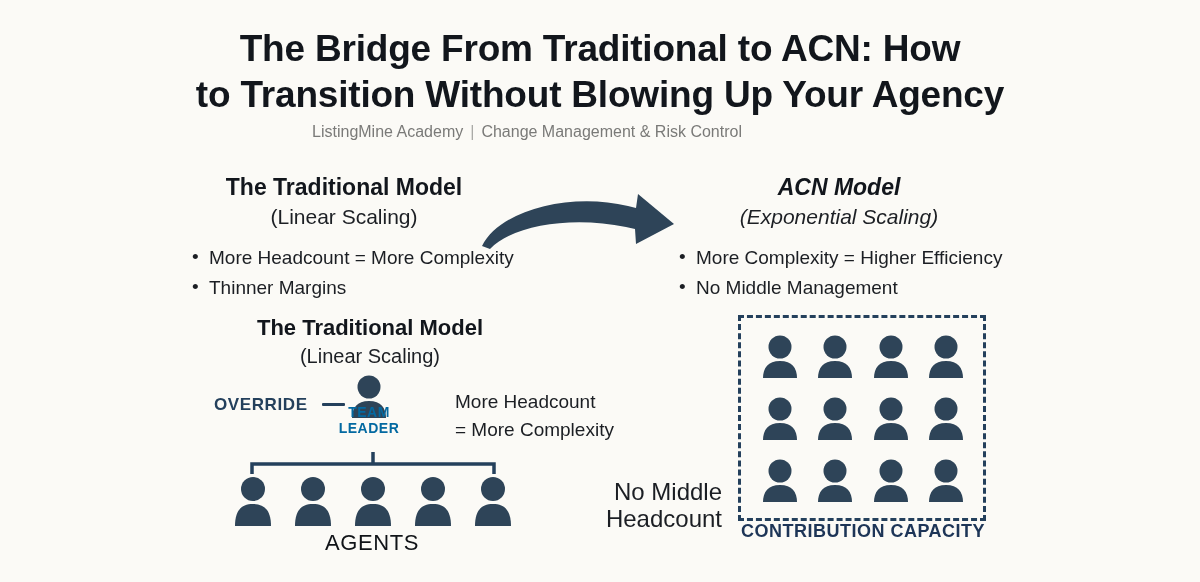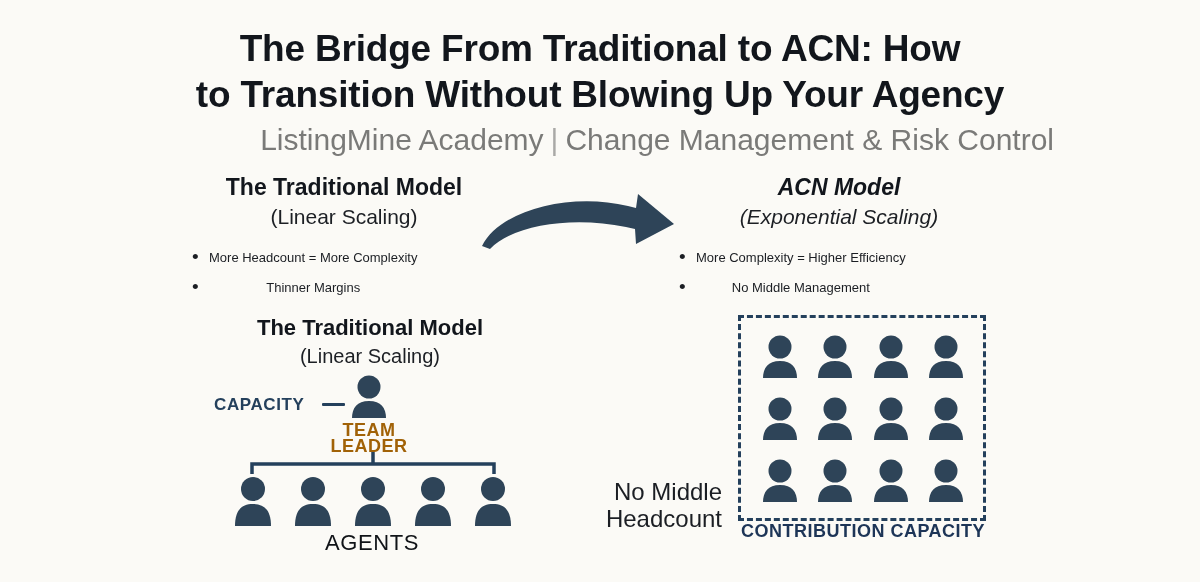--- a/index.html
+++ b/index.html
@@ -31,22 +31,22 @@
     line-height: 46px;
     color: #12161c;
     letter-spacing: -0.2px;
   }
   .title .line { display: block; }
 
   .subtitle {
     position: absolute;
     left: 0; top: 123px;
     width: 1054px;
-    text-align: right;
-    font-size: 30px;
+    text-align: center;
+    font-size: 16px;
     color: #7a7a78;
     white-space: nowrap;
   }
   .subtitle .sep {
     color: #a9a9a6;
     padding: 0 7px;
   }
 
   
   .col-head {
@@ -64,24 +64,23 @@
     font-size: 21px;
     color: #1c1f24;
     line-height: 29px;
   }
 
   .col-left-head  { left: 164px; top: 172px; }
   .col-right-head { left: 659px; top: 172px; font-style: italic; }
 
   .bullets {
     position: absolute;
-    font-size: 13px;
+    font-size: 19px;
     color: #1b1e23;
     line-height: 29px;
-    text-align: center;
   }
   .bullets .b {
     position: relative;
     padding-left: 17px;
     white-space: nowrap;
   }
   .bullets .b::before {
     content: "\2022";
     position: absolute;
     left: 0; top: -1px;
@@ -134,28 +133,28 @@
     border-radius: 1px;
   }
 
   .leader-icon {
     position: absolute;
     left: 348px; top: 375px;
     width: 42px; height: 44px;
   }
   .leader-caption {
     position: absolute;
-    left: 318px; top: 422px;
+    left: 318px; top: 404px;
     width: 102px;
     text-align: center;
-    font-size: 18px;
+    font-size: 14px;
     font-weight: bold;
     line-height: 16px;
     letter-spacing: 0.5px;
-    color: #a16207;
+    color: #0369a1;
   }
 
   .bracket {
     position: absolute;
     left: 248px; top: 452px;
     width: 250px; height: 25px;
   }
 
   .agents-row {
     position: absolute;
@@ -257,21 +256,21 @@
 
   <svg class="arrow" viewBox="0 0 236 62">
     <path d="M4 58 C 22 22, 92 4, 150 18 L 158 20 L 160 6 L 196 36 L 158 56 L 157 41 L 148 39 C 96 28, 36 36, 12 61 Z" fill="#2e4458"></path>
   </svg>
 
   <div class="diagram-left-head">
     <div class="h">The Traditional Model</div>
     <div class="sub">(Linear Scaling)</div>
   </div>
 
-  <div class="override-label">CAPACITY</div>
+  <div class="override-label">OVERRIDE</div>
   <div class="override-dash"></div>
 
   <svg class="leader-icon" viewBox="0 0 42 44">
     <circle cx="21" cy="12" r="11.5" fill="#2e4458"></circle>
     <path d="M21 26 C 33 26, 38 33, 38 43 L 4 43 C 4 33, 9 26, 21 26 Z" fill="#2e4458"></path>
   </svg>
 
   <div class="leader-caption">
     <div>TEAM</div>
     <div>LEADER</div>
@@ -292,20 +291,24 @@
       <path d="M141 28 C 153 28, 159 35, 159 50 L 123 50 C 123 35, 129 28, 141 28 Z"></path>
       <circle cx="201" cy="13" r="12"></circle>
       <path d="M201 28 C 213 28, 219 35, 219 50 L 183 50 C 183 35, 189 28, 201 28 Z"></path>
       <circle cx="261" cy="13" r="12"></circle>
       <path d="M261 28 C 273 28, 279 35, 279 50 L 243 50 C 243 35, 249 28, 261 28 Z"></path>
     </g>
   </svg>
 
   <div class="agents-caption">AGENTS</div>
 
+  <div class="side-note-complexity">
+    <div>More Headcount</div>
+    <div>= More Complexity</div>
+  </div>
 
   <div class="capacity-box"></div>
   <div class="capacity-grid">
     <svg class="person" viewBox="0 0 42 44">
         <circle cx="21" cy="12" r="11.5" fill="#2e4458"></circle>
         <path d="M21 26 C 33 26, 38 33, 38 43 L 4 43 C 4 33, 9 26, 21 26 Z" fill="#2e4458"></path>
       </svg>
     <svg class="person" viewBox="0 0 42 44">
         <circle cx="21" cy="12" r="11.5" fill="#2e4458"></circle>
         <path d="M21 26 C 33 26, 38 33, 38 43 L 4 43 C 4 33, 9 26, 21 26 Z" fill="#2e4458"></path>

